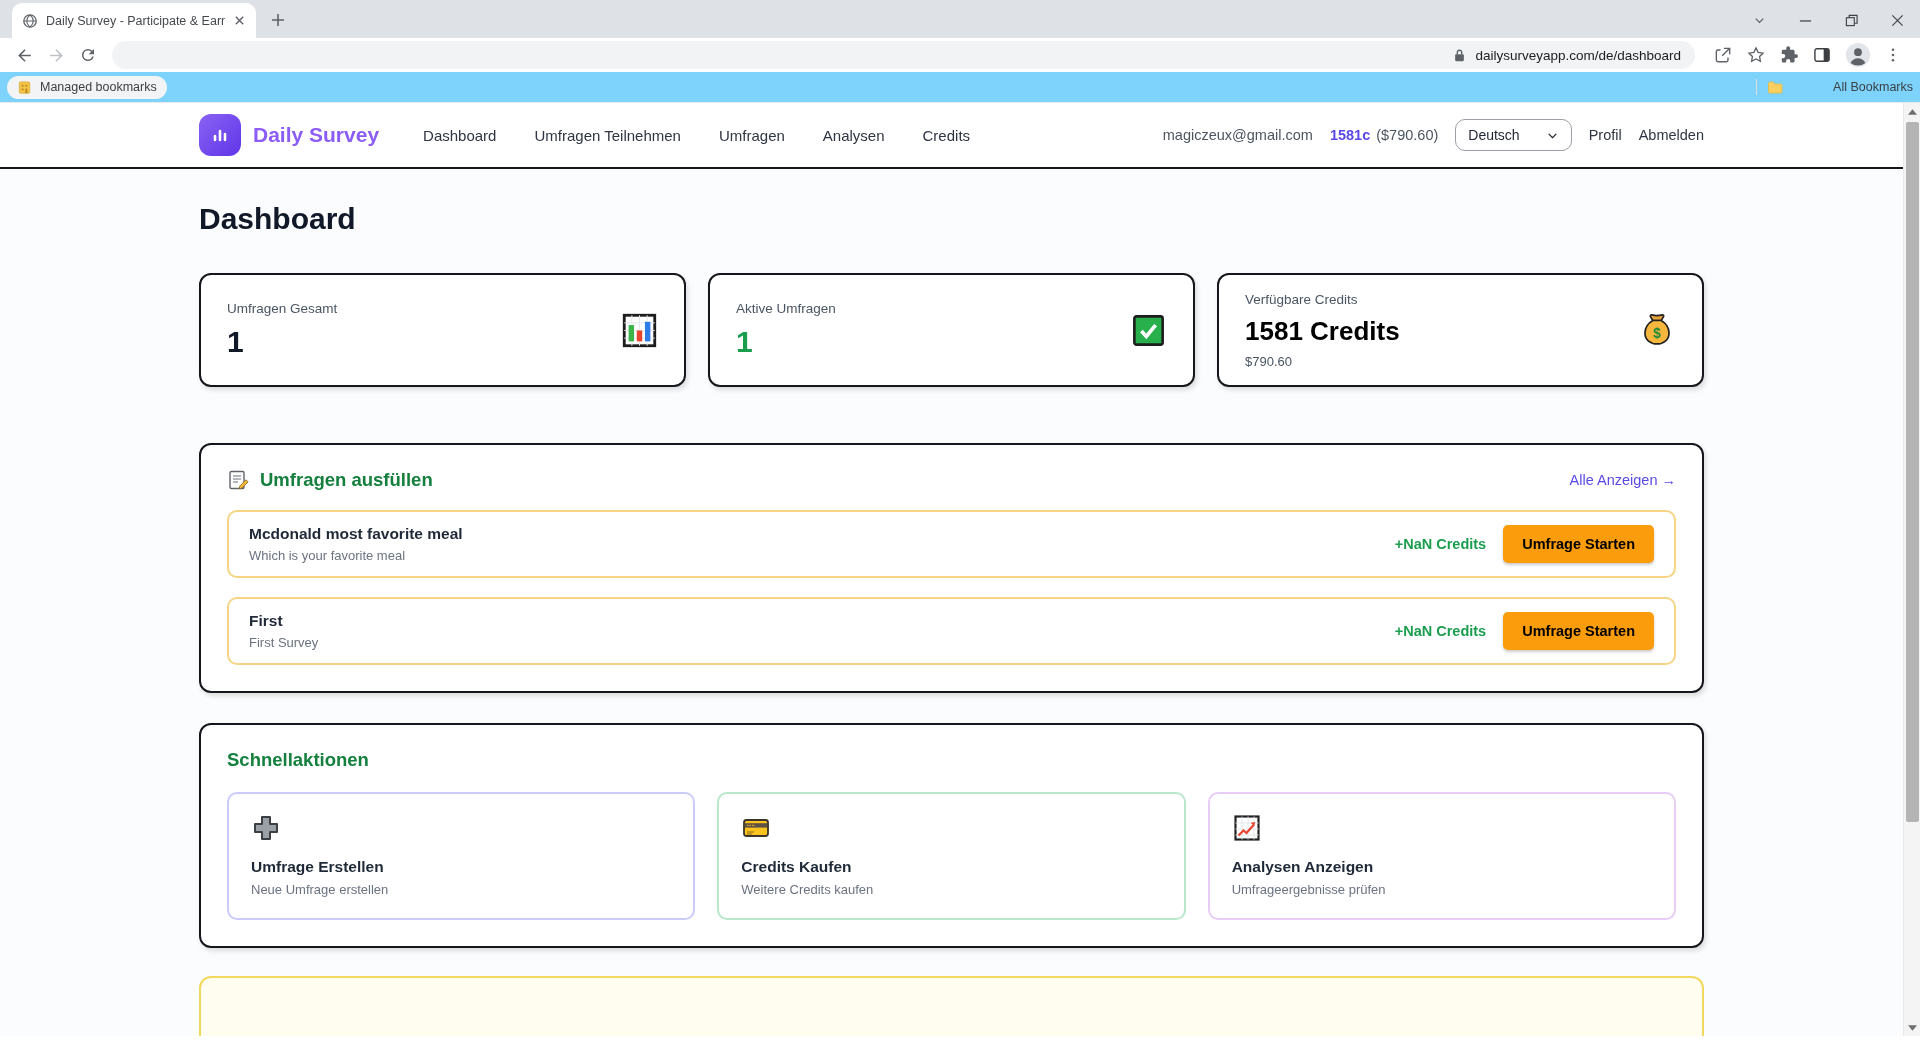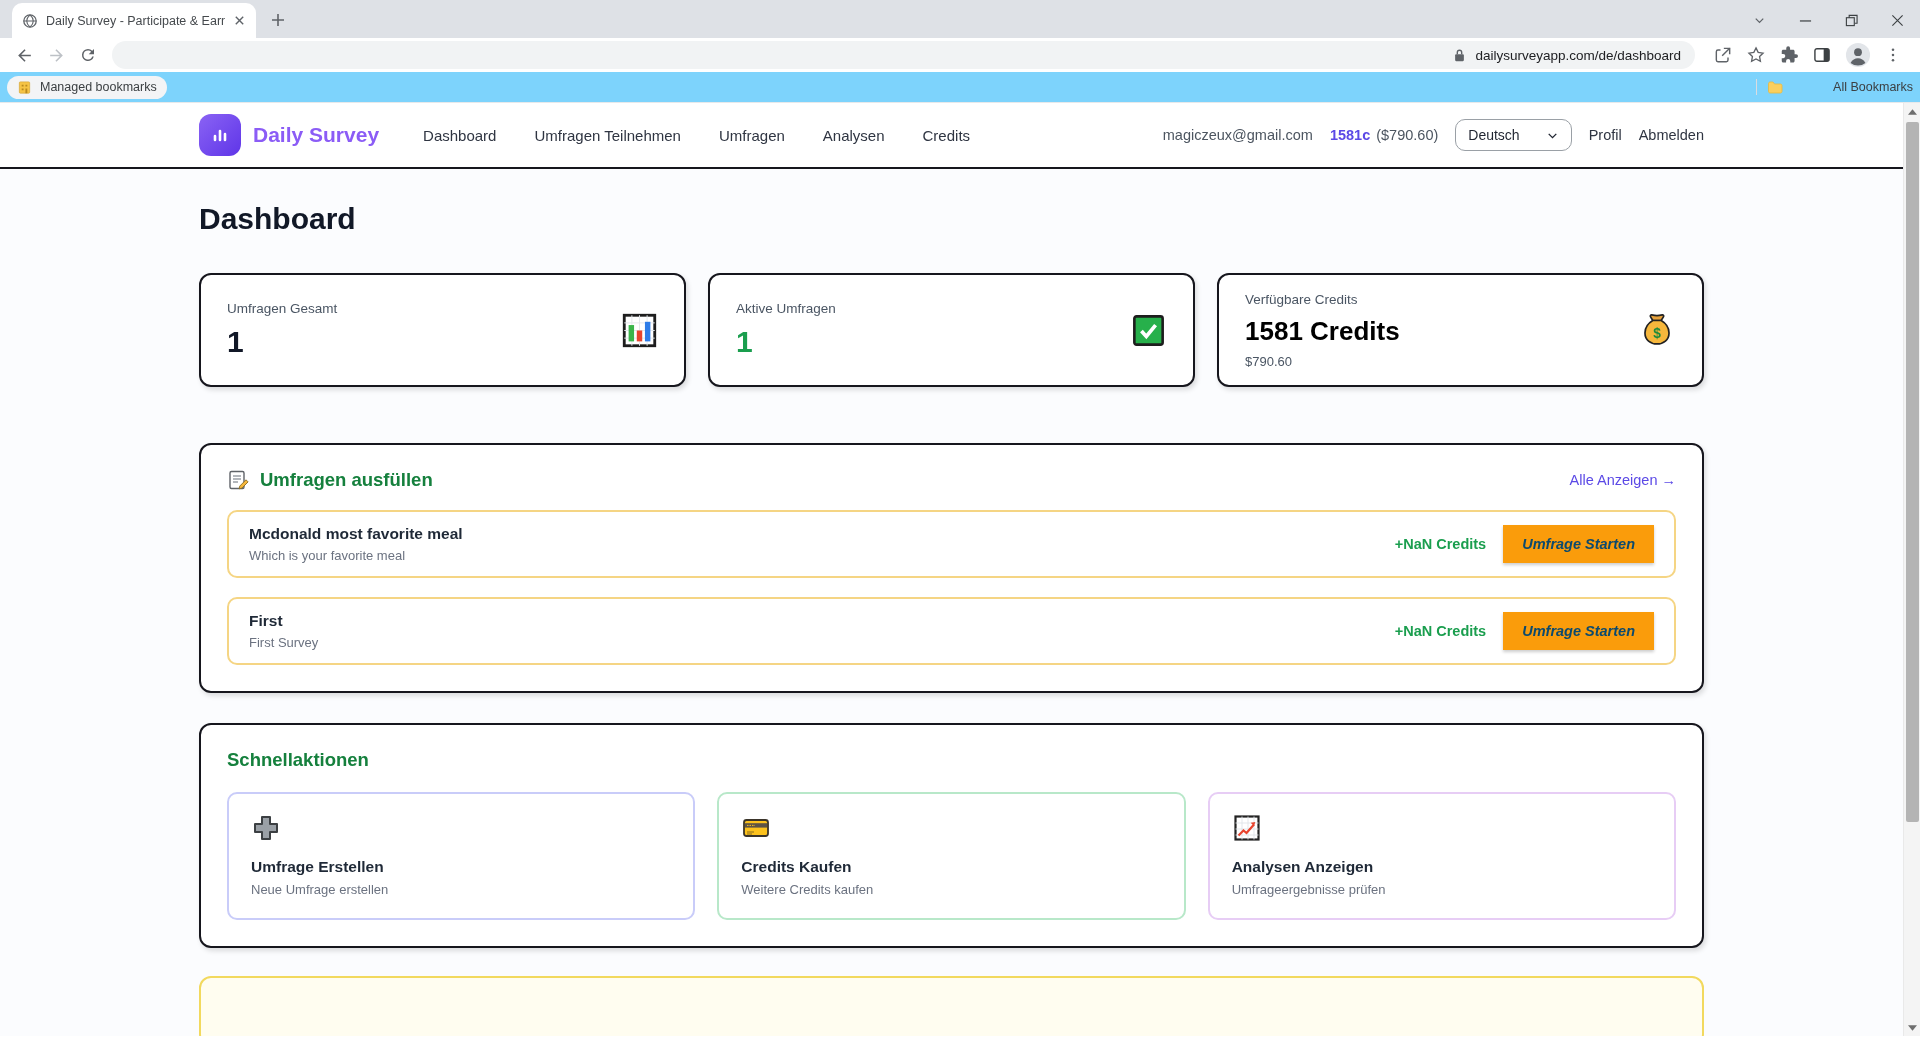--- a/index.html
+++ b/index.html
@@ -67,21 +67,21 @@
   .section-head { display:flex; justify-content:space-between; align-items:center; }
   .section-title-group { display:flex; align-items:center; gap:11px; }
   .section-title { font-size:18.5px; font-weight:700; color:#15803d; }
   .view-all { font-size:14.5px; color:#5b49e6; cursor:pointer; }
 
   .survey-item { margin-top:19px; border:2px solid #f5d584; border-radius:10px; padding:13px 20px; display:flex; align-items:center; justify-content:space-between; }
   .si-title { font-size:15.5px; font-weight:700; color:#1f2937; }
   .si-sub { margin-top:5px; font-size:13px; color:#6b7280; }
   .si-right { display:flex; align-items:center; gap:17px; }
   .si-credits { font-size:14.5px; font-weight:700; color:#1a9e4e; }
-  .btn-orange { background:#fa9c0b; color:#0c4a6e; font-size:14.5px; font-weight:600; padding:11px 19px; border:none; border-radius:0; cursor:pointer; box-shadow:0 2px 3px rgba(0,0,0,.2); font-family:inherit;font-style:italic; }
+  .btn-orange { background:#fa9c0b; color:#000000; font-size:14.5px; font-weight:600; padding:11px 19px; border:none; border-radius:5px; cursor:pointer; box-shadow:0 2px 3px rgba(0,0,0,.2); font-family:inherit; }
 
   .qa-section { margin-top:30px; }
   .qa-row { display:flex; gap:22px; margin-top:21px; }
   .qa-card { flex:1; border-radius:10px; padding:19px 22px; background:#fff; height:128px; cursor:pointer; }
   .qa-card.indigo { border:2px solid #c9ccf9; }
   .qa-card.green  { border:2px solid #b8e8c9; }
   .qa-card.purple { border:2px solid #e7cdf5; }
   .qa-title { margin-top:15px; font-size:15.5px; font-weight:700; color:#1f2937; }
   .qa-sub { margin-top:6px; font-size:13px; color:#6b7280; }
 

